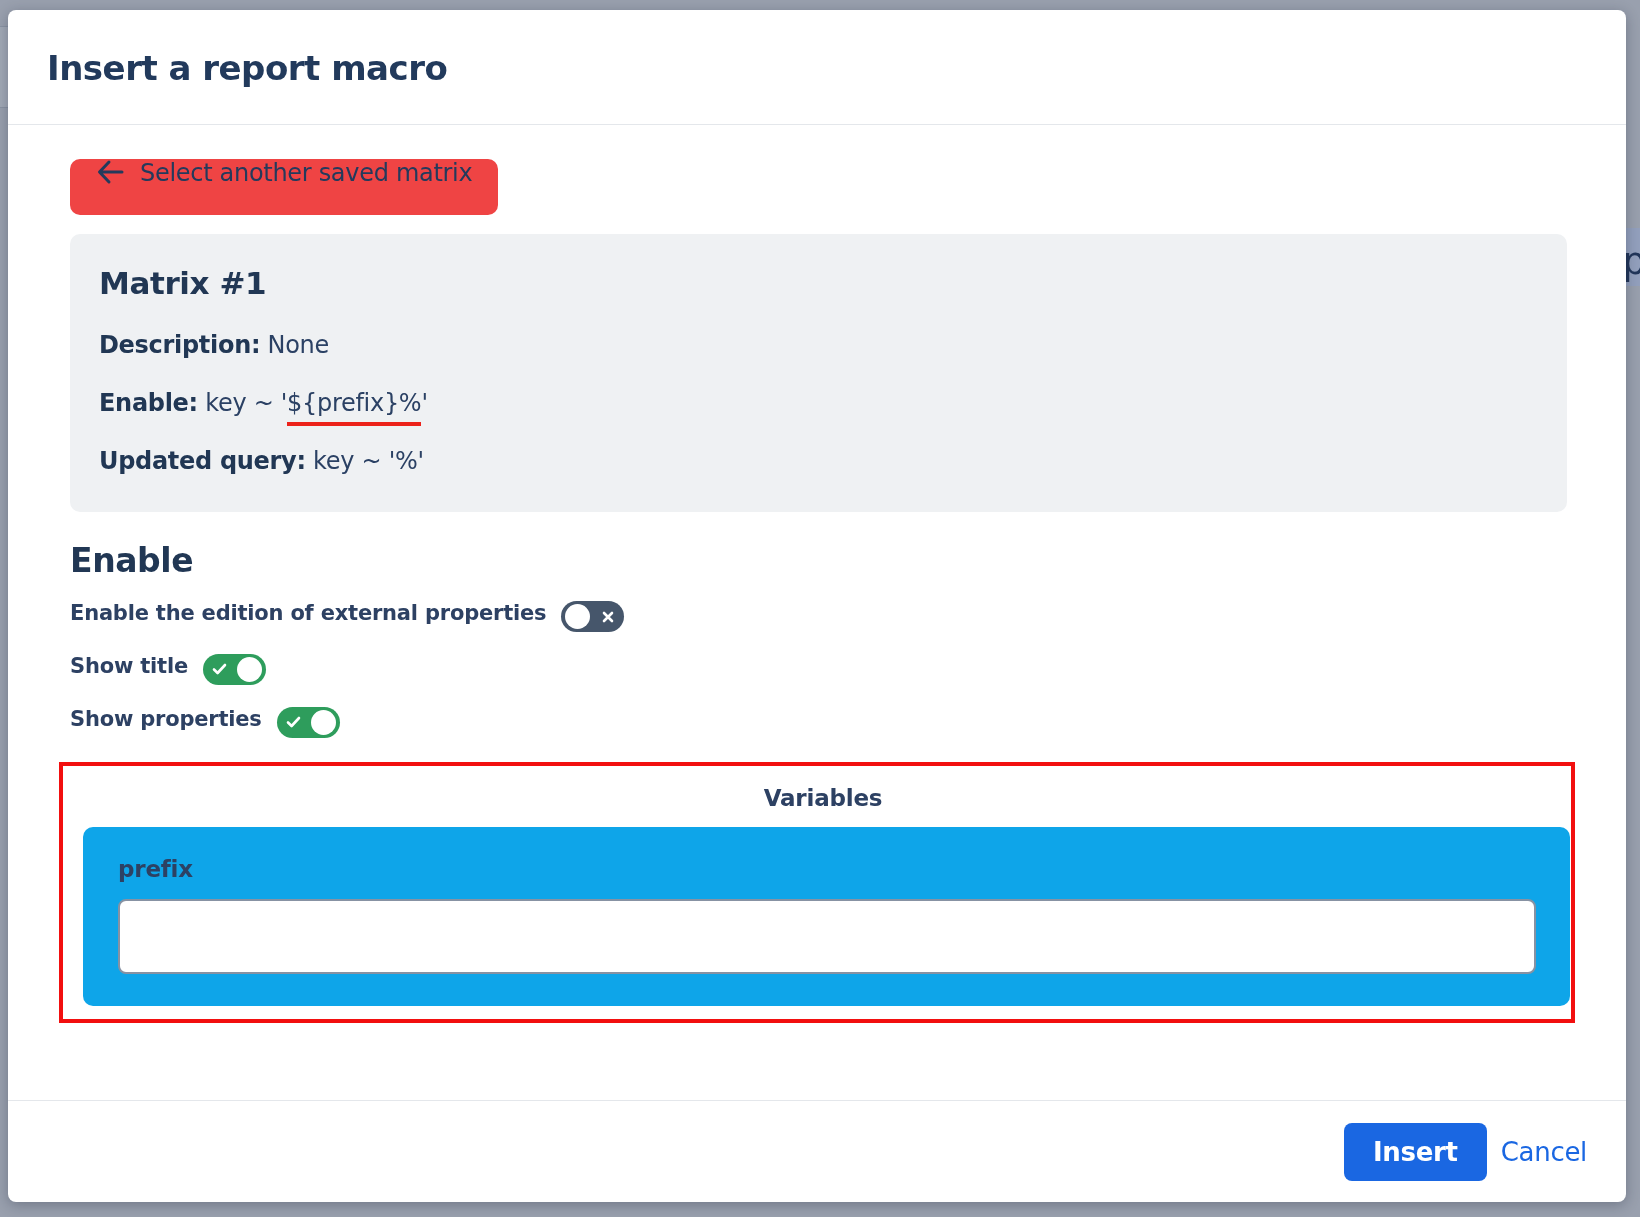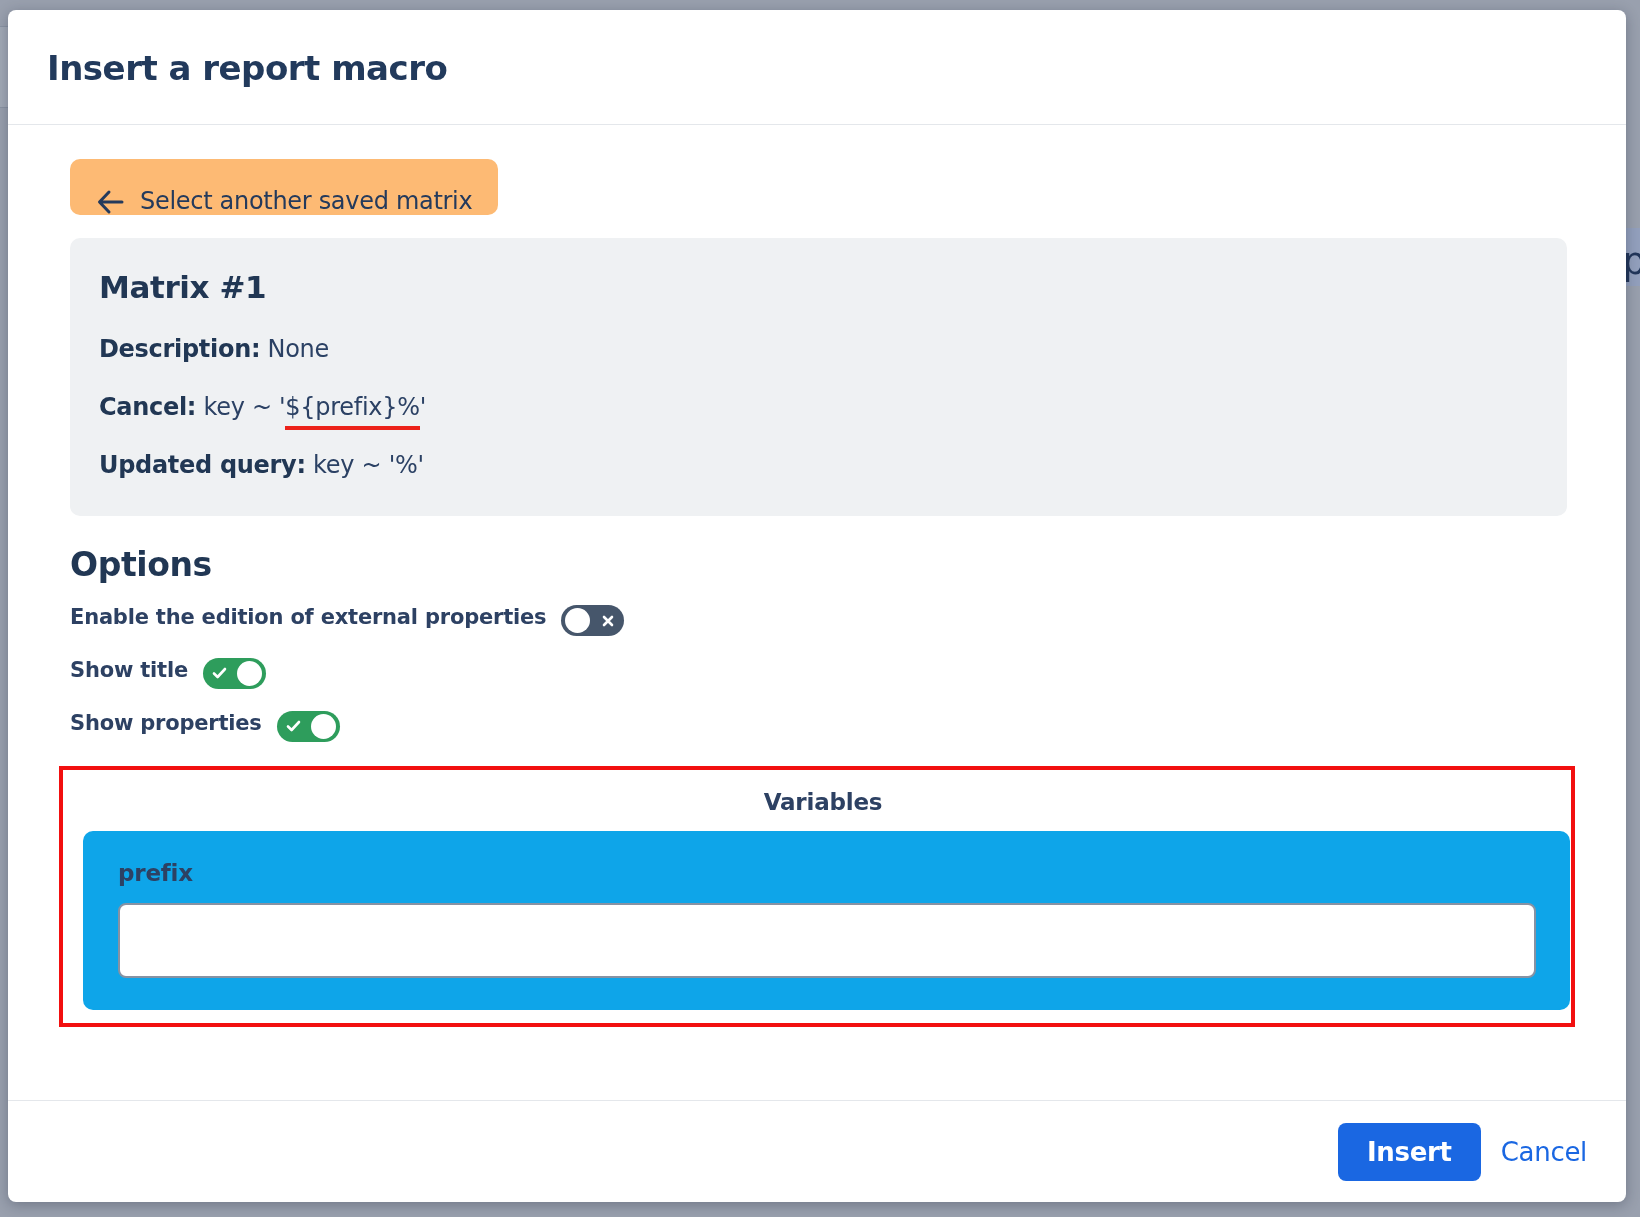--- a/index.html
+++ b/index.html
@@ -25,23 +25,23 @@
     display:flex; flex-direction:column;
   }
   .modal-header { padding:36px 40px 0 39px; }
   .modal-title { font-size:34px; font-weight:600; letter-spacing:-0.5px; line-height:44px; color:#223a5c; }
   .header-rule { margin-top:34px; border:none; border-top:1px solid #e4e7eb; }
 
   .modal-body { flex:1 1 auto; padding:34px 51px 0 51px; }
 
   
   .back-btn {
-    display:inline-flex; align-items:flex-end; gap:16px;
+    display:inline-flex; align-items:flex-start; gap:16px;
     margin-left:11px;
-    background:#fdba74; border:none; border-radius:10px;
+    background:#ef4444; border:none; border-radius:10px;
     padding:0 26px; height:56px; cursor:pointer;
     font-family:inherit; font-size:24px; font-weight:500; color:#243a5c; letter-spacing:-0.3px;
   }
   .back-btn svg { display:block; }
 
   
   .matrix-panel {
     margin:19px 0 0 11px; width:1497px;
     background:#eff1f3; border-radius:10px;
     padding:30px 31px 36px 29px;
@@ -76,21 +76,21 @@
     margin-top:15px; display:block; width:1418px; height:75px;
     background:#ffffff; border:2px solid #8792a3; border-radius:8px;
     font-family:inherit; font-size:24px; color:#2d4163; padding:0 18px;
   }
 
   
   .modal-footer {
     border-top:1px solid #e4e7eb;
     height:102px; flex:0 0 auto;
     display:flex; align-items:center; justify-content:flex-end;
-    padding-right:39px; gap:20px;
+    padding-right:39px; gap:14px;
   }
   .insert-btn {
     height:58px; padding:0 29px; border:none; border-radius:8px;
     background:#1a67e2; color:#ffffff;
     font-family:inherit; font-size:26px; font-weight:600; letter-spacing:-0.3px; cursor:pointer;
   }
   .cancel-link { font-size:26px; color:#1a67e2; text-decoration:none; letter-spacing:-0.3px; cursor:pointer; }
 </style>
 </head>
 <body>
@@ -119,30 +119,30 @@
       <span>Select another saved matrix</span>
     </button>
 
     <div class="matrix-panel">
       <div class="matrix-title">Matrix #1</div>
       <div class="matrix-line">
         <b>Description:</b>
         <span>None</span>
       </div>
       <div class="matrix-line">
-        <b>Cancel:</b>
+        <b>Enable:</b>
         <span><span>key ~ '</span><span class="q-underline">${prefix}%</span><span>'</span></span>
       </div>
       <div class="matrix-line">
         <b>Updated query:</b>
         <span>key ~ '%'</span>
       </div>
     </div>
 
-    <div class="options-heading">Options</div>
+    <div class="options-heading">Enable</div>
 
     <div class="opt-row">
       <span class="opt-label">Enable the edition of external properties</span>
       <span class="toggle off">
         <span class="glyph">
           <svg width="14" height="14" viewBox="0 0 14 14">
               <path d="M3 3 L11 11 M11 3 L3 11" stroke="#ffffff" stroke-width="2.6" stroke-linecap="round"></path>
             </svg>
         </span>
         <span class="knob"></span>

